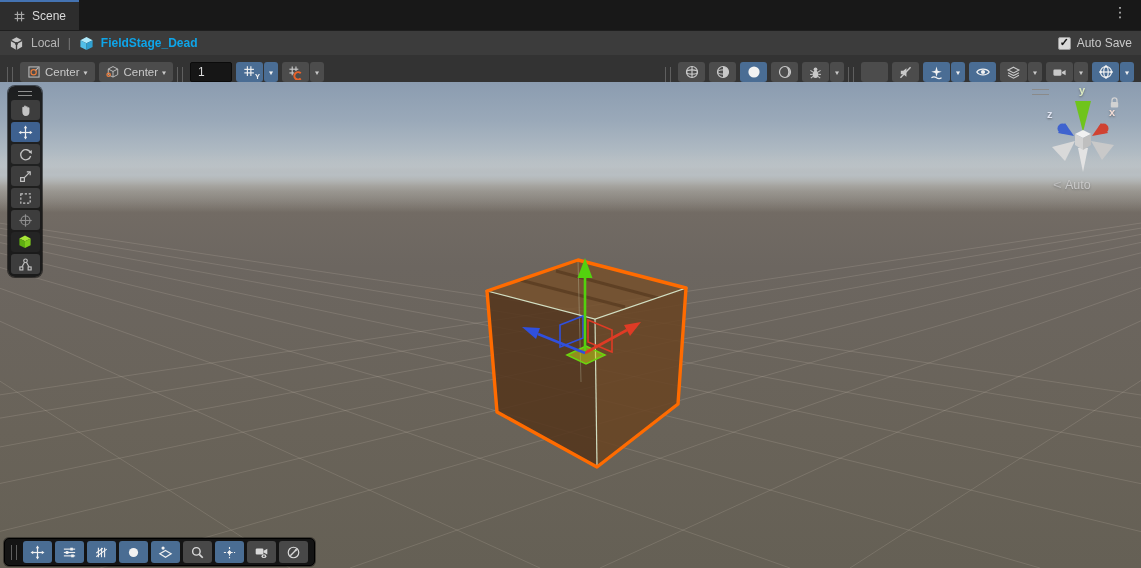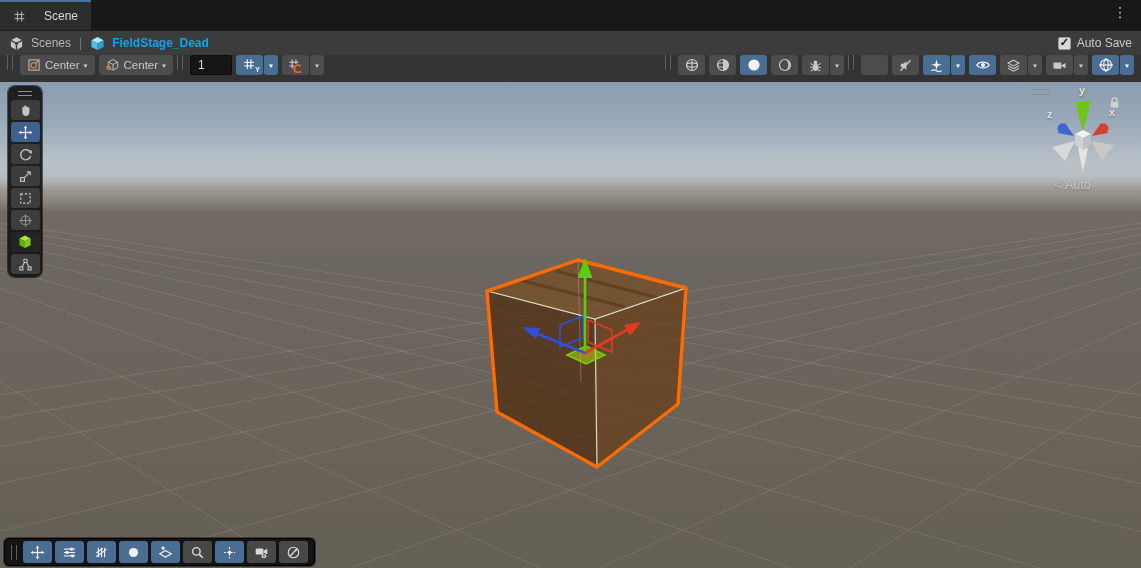--- a/index.html
+++ b/index.html
@@ -7,35 +7,35 @@
   body {
     font-family: "Liberation Sans", sans-serif;
     background: #222;
     overflow: hidden;
     -webkit-font-smoothing: antialiased;
   }
   .app { position: relative; width: 1141px; height: 568px; background:#282828; }
 
   
   .tabbar { height: 30px; background: #181818; display: flex; align-items: stretch; position: relative; }
-  .tab { display: flex; align-items: center; gap: 18px; padding: 0 13px; color: #c2c2c2; font-size: 12px; border-top: 2px solid transparent; cursor: default; }
+  .tab { display: flex; align-items: center; gap: 6px; padding: 0 13px; color: #c2c2c2; font-size: 12px; border-top: 2px solid transparent; cursor: default; }
   .tab.active { background: #2d2d2d; border-top-color: #4473b2; color: #dadada; }
   .tab svg { opacity: .85; }
   .kebab { position: absolute; right: 10px; top: 3px; color: #c8c8c8; font-size: 14px; line-height: 14px; letter-spacing: 0; padding: 2px 4px; }
 
   
   .breadcrumbbar { height: 25px; background: #3c3c3c; border-top: 1px solid #1f1f1f; display: flex; align-items: center; padding: 0 9px; gap: 7px; font-size: 12px; color: #b6b6b6; }
   .bc-sep { color: #787878; margin: 0 1px; }
   .bc-name { color: #0ea5e9; font-weight: bold; }
   .autosave { margin-left: auto; display: flex; align-items: flex-end; gap: 6px; color: #c9c9c9; cursor: default; }
   .autosave input { appearance: none; width: 13px; height: 13px; background: #d8d8d8; border-radius: 2px; position: relative; border: 1px solid #9a9a9a; }
   .autosave input:checked::after { content: "✓"; position: absolute; left: 1px; top: -2px; font-size: 11px; font-weight: bold; color: #141414; }
 
   
-  .toolbar { height: 27px; background: #333333; display: flex; align-items: flex-start; padding: 0 7px; gap: 4px; }
+  .toolbar { height: 27px; background: #333333; display: flex; align-items: flex-end; padding: 0 7px; gap: 4px; }
   .grip-v { width: 6px; height: 15px; border-left: 1px solid #5f5f5f; border-right: 1px solid #5f5f5f; margin-right: 3px; flex: none; }
   .tbtn { height: 20px; background: #4c4c4c; border: none; border-radius: 3px; color: #c9c9c9; font-size: 11.5px; display: flex; align-items: center; gap: 4px; padding: 0 7px; cursor: default; flex: none; }
   .tbtn.iconbtn { width: 27px; padding: 0; justify-content: center; }
   .tbtn.active { background: #4a6d94; color: #f2f2f2; }
   .caret { font-size: 8px; color: inherit; transform: scaleY(.85); }
   .split { display: flex; gap: 1px; flex: none; }
   .split .caretpart { width: 14px; padding: 0; justify-content: center; }
   .gridsize { width: 42px; height: 20px; background: #161616; border: 1px solid #0b0b0b; border-radius: 2px; color: #dcdcdc; font-size: 12px; padding: 0 7px; flex: none; }
   .spacer { flex: 1; }
   .rel { position: relative; }
@@ -100,21 +100,21 @@
   <div class="breadcrumbbar">
     <svg width="15" height="15" viewBox="0 0 16 16">
       <path d="M8 1.2 L14 4.6 V11.4 L8 14.8 L2 11.4 V4.6 Z" fill="#c6c6c6"></path>
       <g stroke="#3c3c3c" stroke-width="1.5">
         <line x1="8" y1="8" x2="8" y2="14.8"></line>
           <line x1="8" y1="8" x2="2" y2="4.6"></line>
           <line x1="8" y1="8" x2="14" y2="4.6"></line>
       </g>
       <circle cx="8" cy="8" r="1.6" fill="#3c3c3c"></circle>
     </svg>
-    <span>Scenes</span>
+    <span>Local</span>
     <span class="bc-sep">|</span>
     <svg width="15" height="15" viewBox="0 0 16 16">
       <polygon points="8,1 14.5,4.4 8,7.8 1.5,4.4" fill="#aee9fb"></polygon>
       <polygon points="1.5,4.4 8,7.8 8,15 1.5,11.6" fill="#52bfe8"></polygon>
       <polygon points="14.5,4.4 8,7.8 8,15 14.5,11.6" fill="#2f9fd0"></polygon>
     </svg>
     <span class="bc-name">FieldStage_Dead</span>
     <label class="autosave">
       <input type="checkbox" checked="true" style="">
       <span>Auto Save</span>

